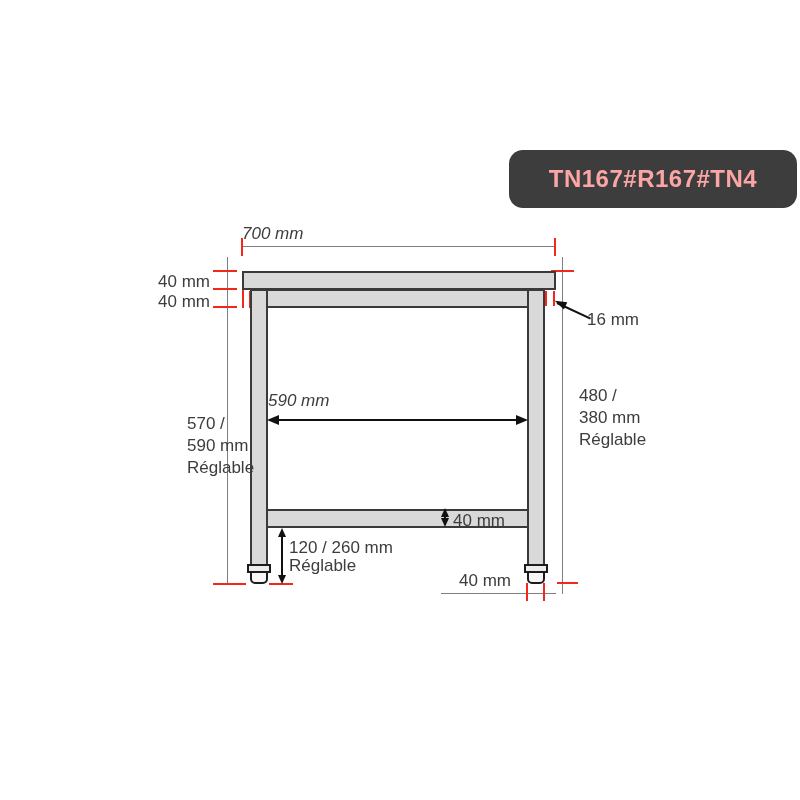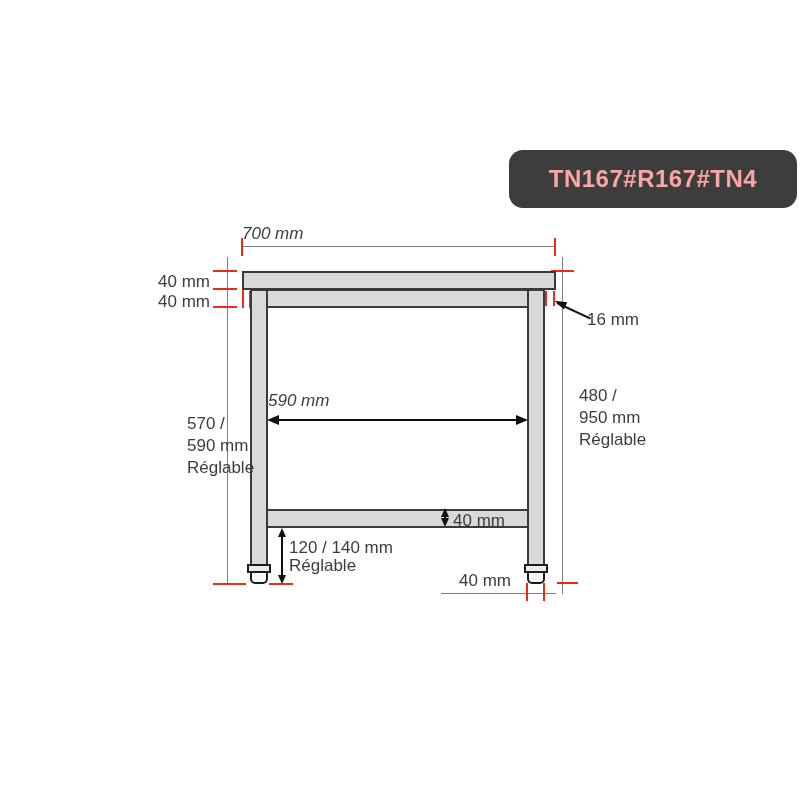--- a/index.html
+++ b/index.html
@@ -103,26 +103,26 @@
   <div class="abs lbl lbl-c" style="left:268px;top:393px;width:259px;">590 mm</div>
 
   <div class="abs lbl lbl-block lh22" style="left:147px;top:413px;margin-left:40px;">
     <span>570 /</span>
     <span>590 mm</span>
     <span>Réglable</span>
   </div>
 
   <div class="abs lbl lbl-block lh22" style="left:579px;top:385px;">
     <span>480 /</span>
-    <span>950 mm</span>
+    <span>380 mm</span>
     <span>Réglable</span>
   </div>
 
   <div class="abs lbl" style="left:453px;top:513px;">40 mm</div>
 
   <div class="abs lbl lbl-block lh18" style="left:289px;top:539px;">
-    <span>120 / 140 mm</span>
+    <span>120 / 260 mm</span>
     <span>Réglable</span>
   </div>
 
   <div class="abs lbl" style="left:459px;top:573px;">40 mm</div>
 
 </div>
 
 </body></html>

